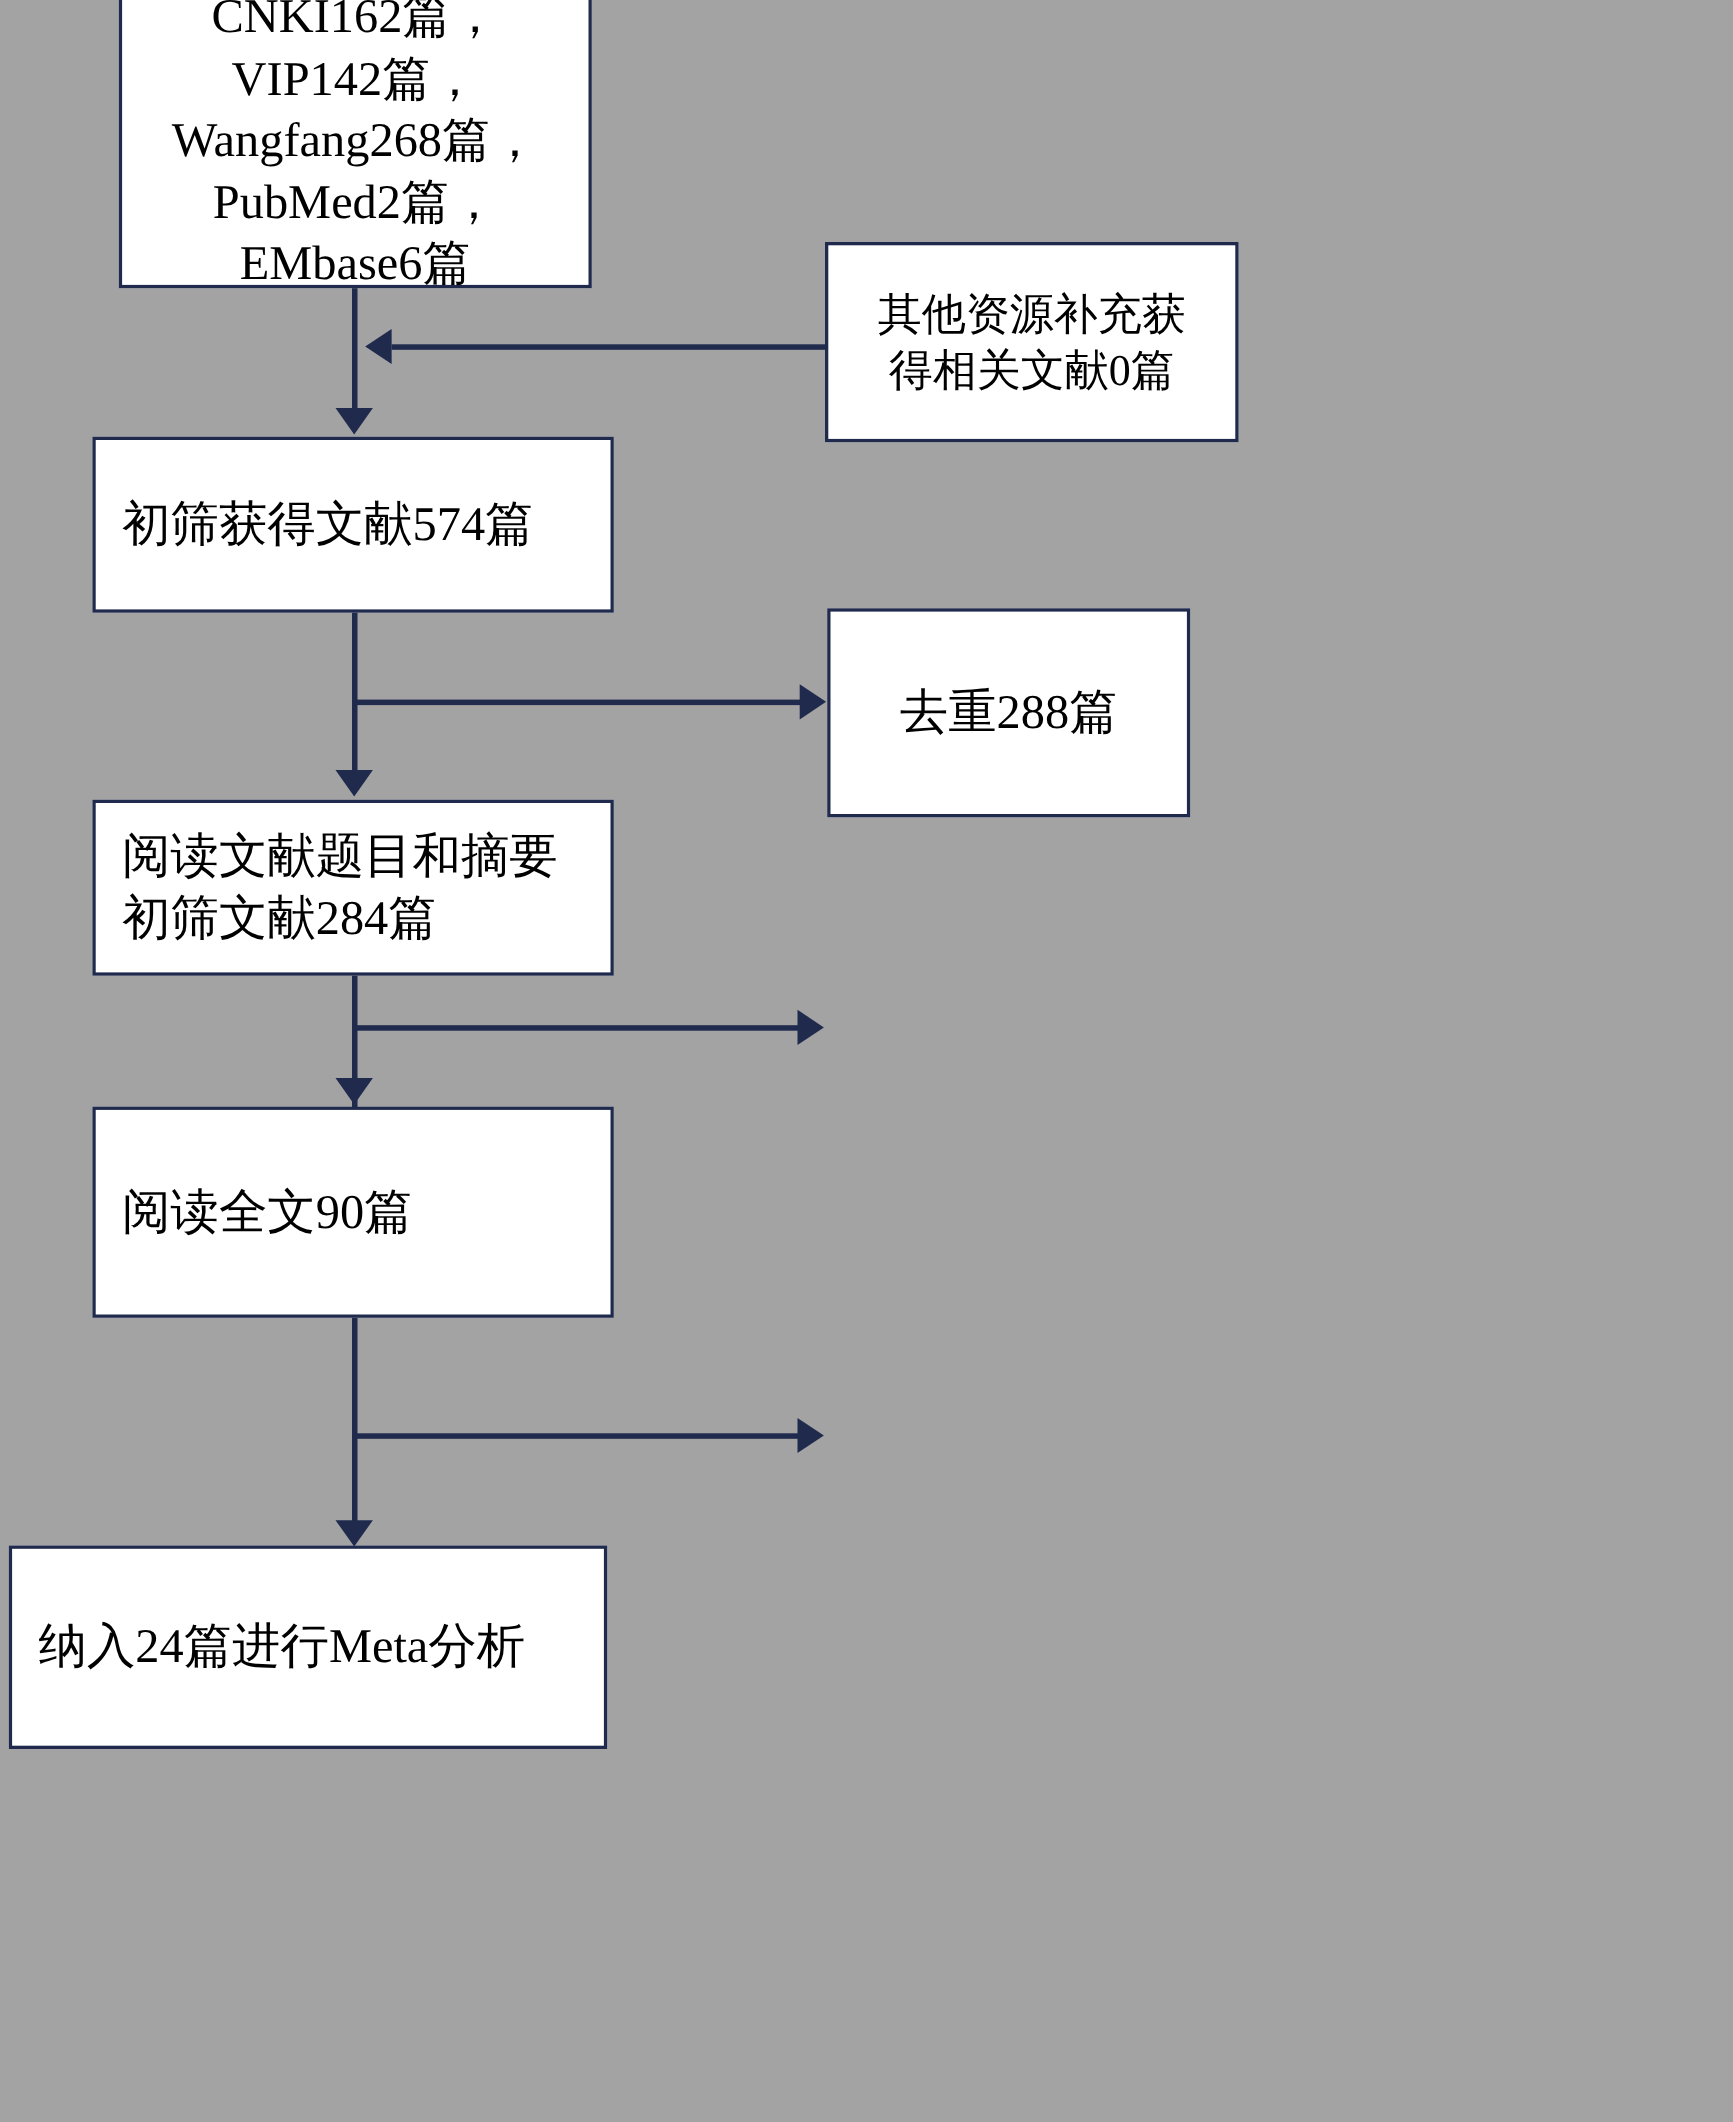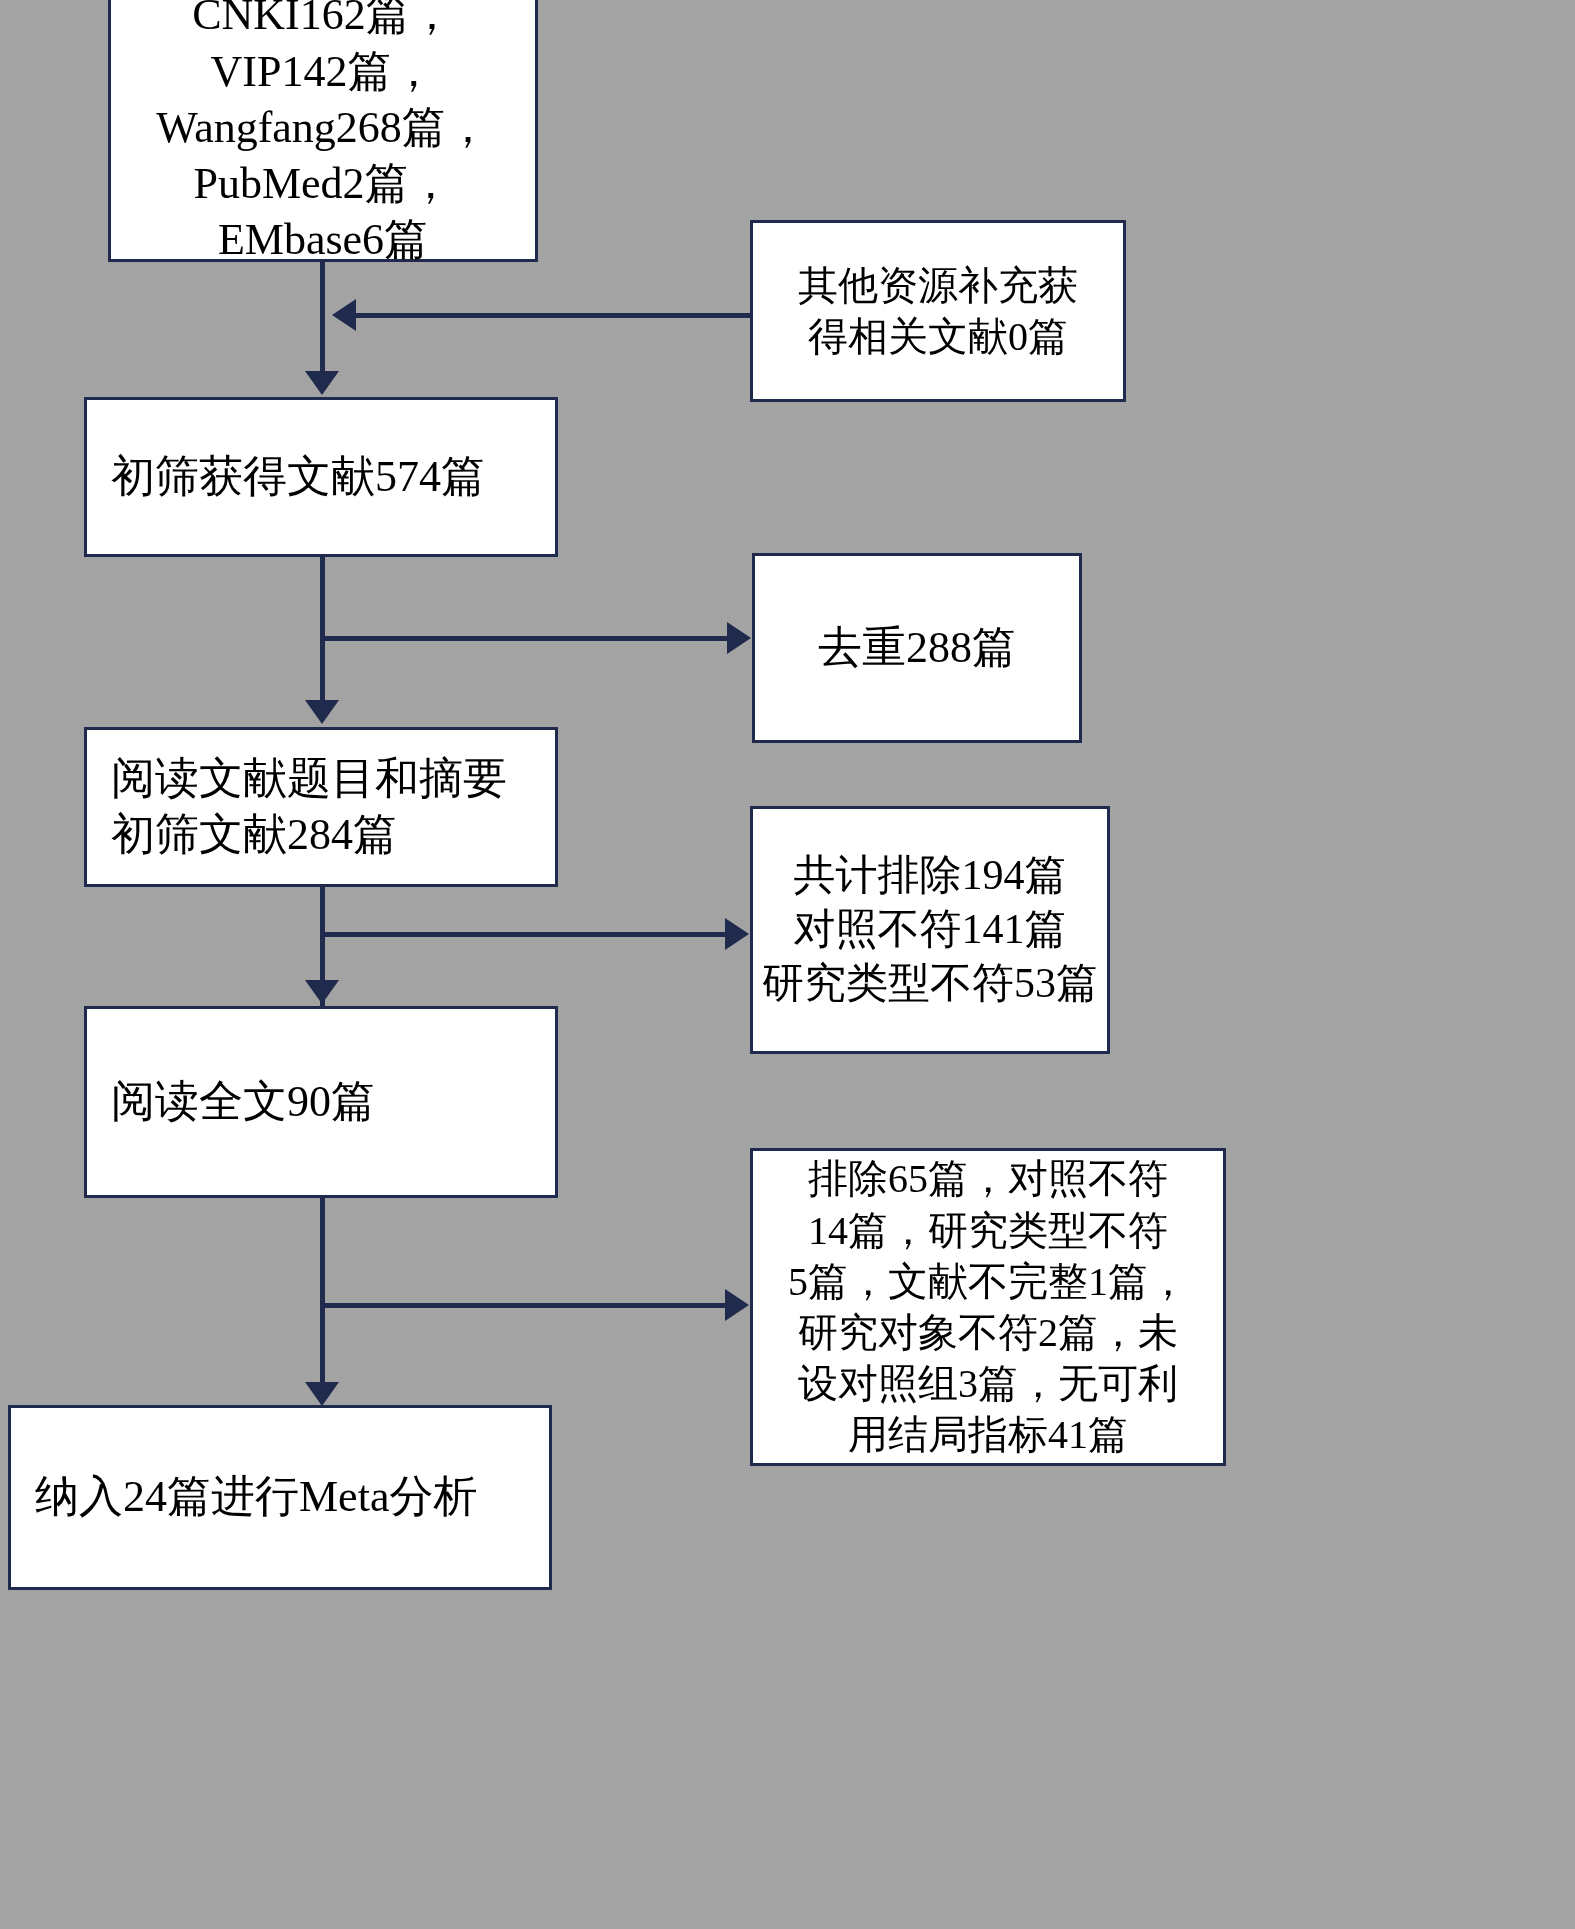--- a/index.html
+++ b/index.html
@@ -101,38 +101,25 @@
 
   <div class="box" style="left:752px; top:553px; width:330px; height:190px; font-size:44px;">
     <span class="txt">去重288篇</span>
   </div>
 
   <div class="box left-align" style="left:84px; top:727px; width:474px; height:160px; font-size:44px;">
     <span class="txt">阅读文献题目和摘要
 初筛文献284篇</span>
   </div>
 
-  <div class="box" style="left:750px; top:806px; width:360px; height:248px; font-size:42px;">
-    <span class="txt">共计排除194篇
-对照不符141篇
-研究类型不符53篇</span>
-  </div>
 
   <div class="box left-align" style="left:84px; top:1006px; width:474px; height:192px; font-size:44px;justify-content:flex-end;">
     <span class="txt">阅读全文90篇</span>
   </div>
 
-  <div class="box" style="left:750px; top:1148px; width:476px; height:318px; font-size:40px;">
-    <span class="txt">排除65篇，对照不符
-14篇，研究类型不符
-5篇，文献不完整1篇，
-研究对象不符2篇，未
-设对照组3篇，无可利
-用结局指标41篇</span>
-  </div>
 
   <div class="box left-align" style="left:8px; top:1405px; width:544px; height:185px; font-size:44px;">
     <span class="txt">纳入24篇进行Meta分析</span>
   </div>
 
   <div class="vline" style="left:320px; top:262px; height:110px;"></div>
   <div class="arrow-down" style="left:305px; top:371px;"></div>
 
   <div class="hline" style="left:356px; top:313px; width:396px;"></div>
   <div class="arrow-left" style="left:332px; top:299px;"></div>

